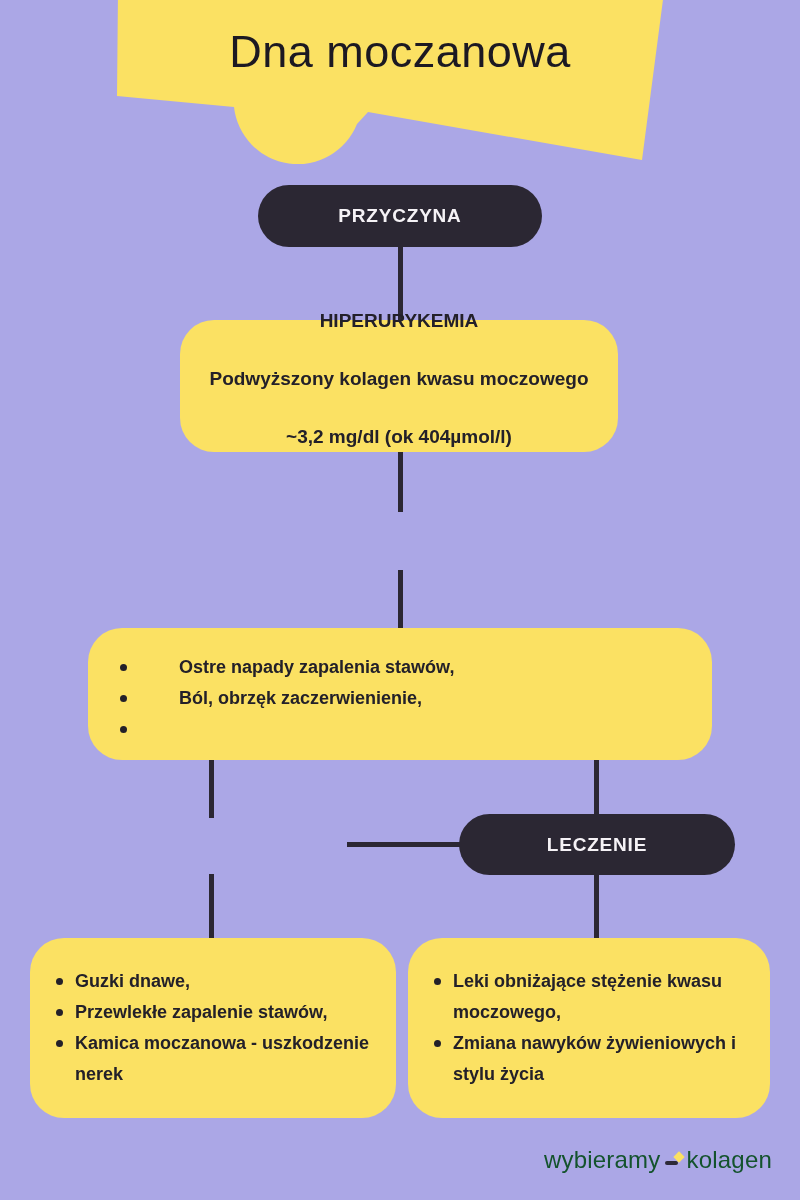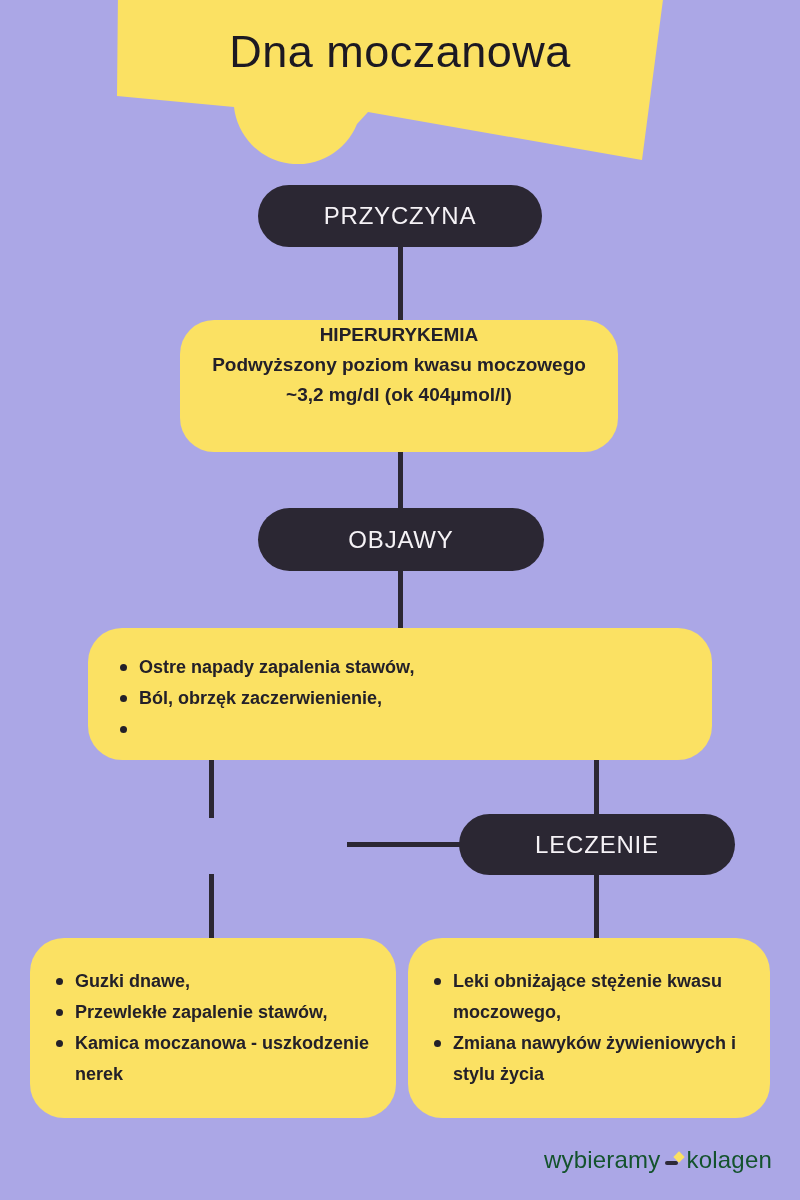--- a/index.html
+++ b/index.html
@@ -31,49 +31,50 @@
   .vline,.hline{position:absolute;background:var(--dark);z-index:1;}
   .vline{width:5px;}
   .hline{height:5px;}
   
   .pill{
     position:absolute;z-index:2;
     background:var(--dark);
     border-radius:32px;
     display:flex;align-items:center;justify-content:center;
     color:var(--pill-text);
-    font-size:24px;font-weight:400;letter-spacing:0.8px;
+    font-size:19px;font-weight:700;letter-spacing:0.8px;
   }
   
   .ybox{
     position:absolute;z-index:2;
     background:var(--yellow);
     border-radius:34px;
     color:var(--text);
     font-weight:700;
   }
   .ybox.centered{
-    display:flex;flex-direction:column;justify-content:flex-start;
+    display:flex;flex-direction:column;justify-content:flex-end;
     text-align:center;
     font-size:19px;line-height:30px;
     padding:0 24px;
+    gap:28px;
   }
   ul.bullets{list-style:none;}
   ul.bullets li{
     display:flex;align-items:flex-start;
     font-size:18px;line-height:31px;
   }
   .bullet-dot{
     flex:0 0 auto;
     width:7px;height:7px;border-radius:50%;
     background:var(--text);
     margin:12px 12px 0 0;
   }
   .box-objawy{padding:24px 14px 24px 32px;}
-  .box-objawy li{white-space:nowrap;}
+  .box-objawy li{white-space:nowrap;gap:40px;}
   .box-bottom{padding:28px 16px 0 26px;}
   .box-bottom li{font-size:18.5px;line-height:30px;}
   
   .footer-logo{
     position:absolute;top:1146px;right:28px;z-index:2;
     display:flex;align-items:center;
     font-size:24px;font-weight:500;color:#14532d;letter-spacing:0.2px;
   }
   .logo-mark{position:relative;display:inline-block;width:22px;height:24px;margin:0 2px;}
   .mark-dash{
@@ -107,27 +108,24 @@
   <div class="vline" style="left:209px;top:874px;height:68px;"></div>
   <div class="vline" style="left:594px;top:874px;height:68px;"></div>
   <div class="hline" style="left:347px;top:842px;width:113px;"></div>
 
   <div class="pill" style="left:258px;top:185px;width:284px;height:62px;">
     <span>PRZYCZYNA</span>
   </div>
 
   <div class="ybox centered" style="left:180px;top:320px;width:438px;height:132px;">
     <div>HIPERURYKEMIA</div>
-    <div>Podwyższony poziom kwasu moczowego</div>
+    <div>Podwyższony kolagen kwasu moczowego</div>
     <div>~3,2 mg/dl (ok 404µmol/l)</div>
   </div>
 
-  <div class="pill" style="left:258px;top:508px;width:286px;height:63px;">
-    <span>OBJAWY</span>
-  </div>
 
   <div class="ybox box-objawy" style="left:88px;top:628px;width:624px;height:132px;">
     <ul class="bullets">
       <li>
         <span class="bullet-dot"></span>
         <span>Ostre napady zapalenia stawów,</span>
       </li>
       <li>
         <span class="bullet-dot"></span>
         <span>Ból, obrzęk zaczerwienienie,</span>

